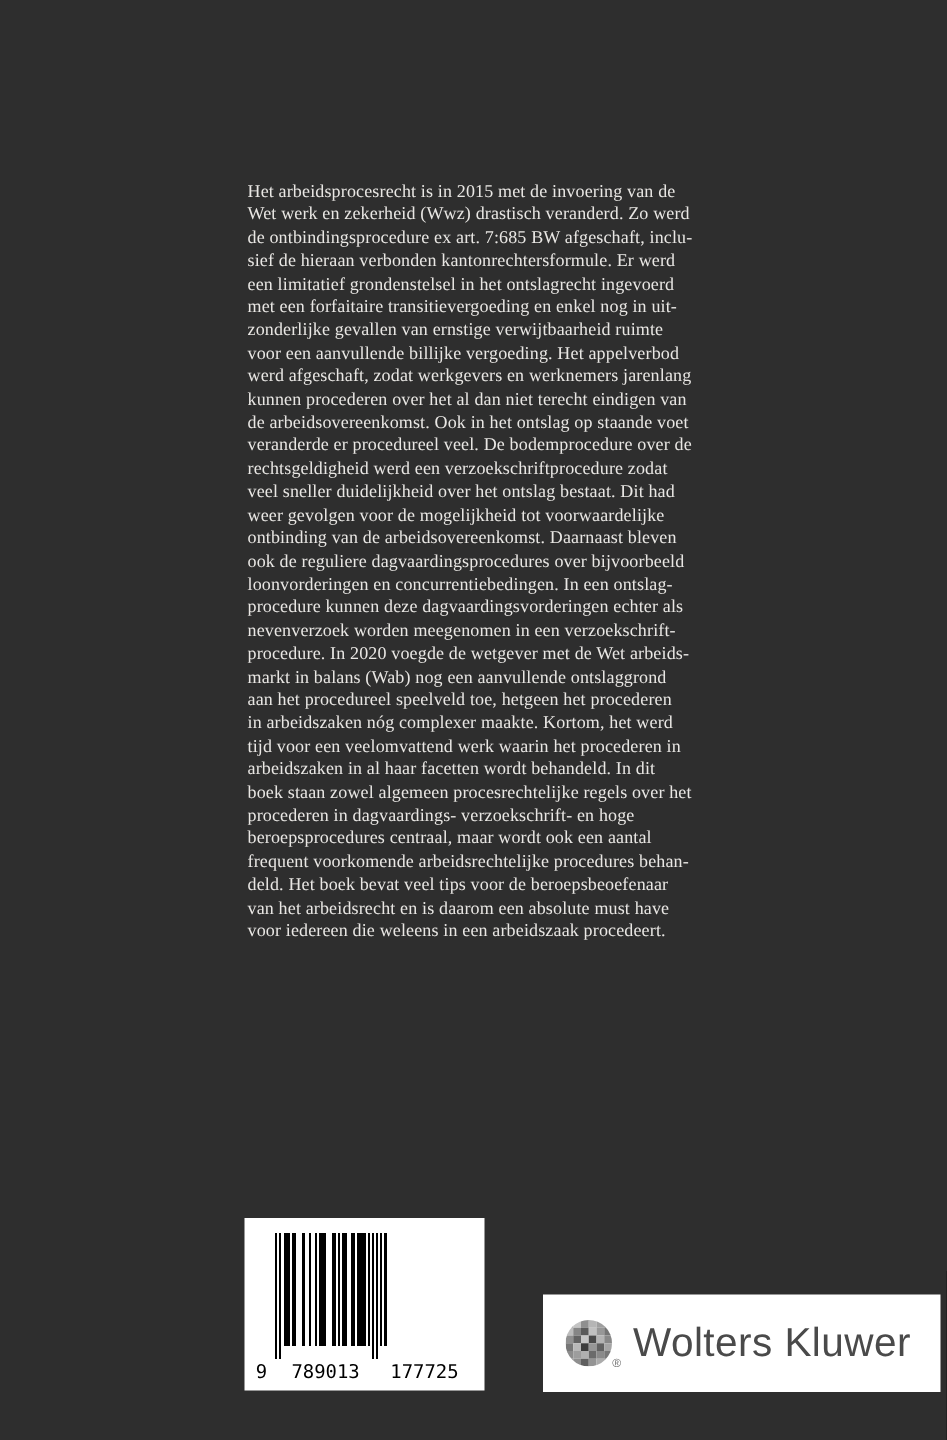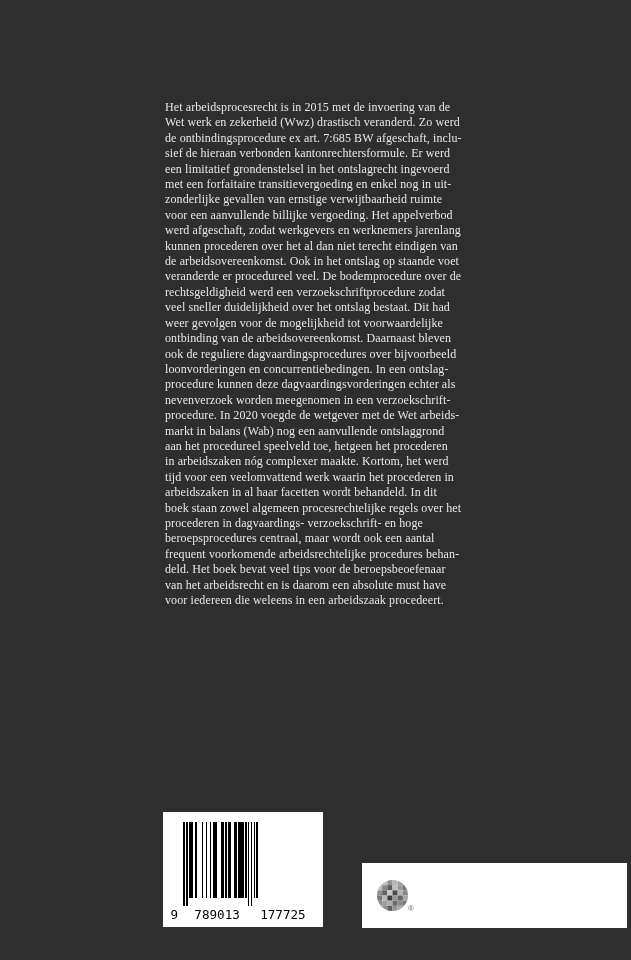--- a/index.html
+++ b/index.html
@@ -8,21 +8,21 @@
     position: relative;
     width: 631px;
     height: 960px;
     background: #2e2e2e;
     overflow: hidden;
     font-family: "Liberation Serif", serif;
   }
   .blurb {
     position: absolute;
     left: 165px;
-    top: 100px;
+    top: 120px;
     width: 345px;
     white-space: pre;
     font-family: "Liberation Serif", serif;
     font-size: 12px;
     line-height: 15.4px;
     color: #e9e7e4;
     letter-spacing: 0.1px;
   }
   .barcode-box {
     position: absolute;
@@ -200,15 +200,16 @@
             <rect x="0" y="30" width="6" height="6" fill="#a0a0a0"></rect>
             <rect x="6" y="30" width="6" height="6" fill="#8f8f8f"></rect>
             <rect x="12" y="30" width="6" height="6" fill="#5f5f5f"></rect>
             <rect x="18" y="30" width="6" height="6" fill="#949494"></rect>
             <rect x="24" y="30" width="6" height="6" fill="#ababab"></rect>
             <rect x="30" y="30" width="6" height="6" fill="#9b9b9b"></rect>
           </g>
       </svg>
       <span class="reg-mark">®</span>
     </div>
+    <div class="publisher-name">Wolters Kluwer</div>
   </div>
 
 </div>
 
 </body></html>

